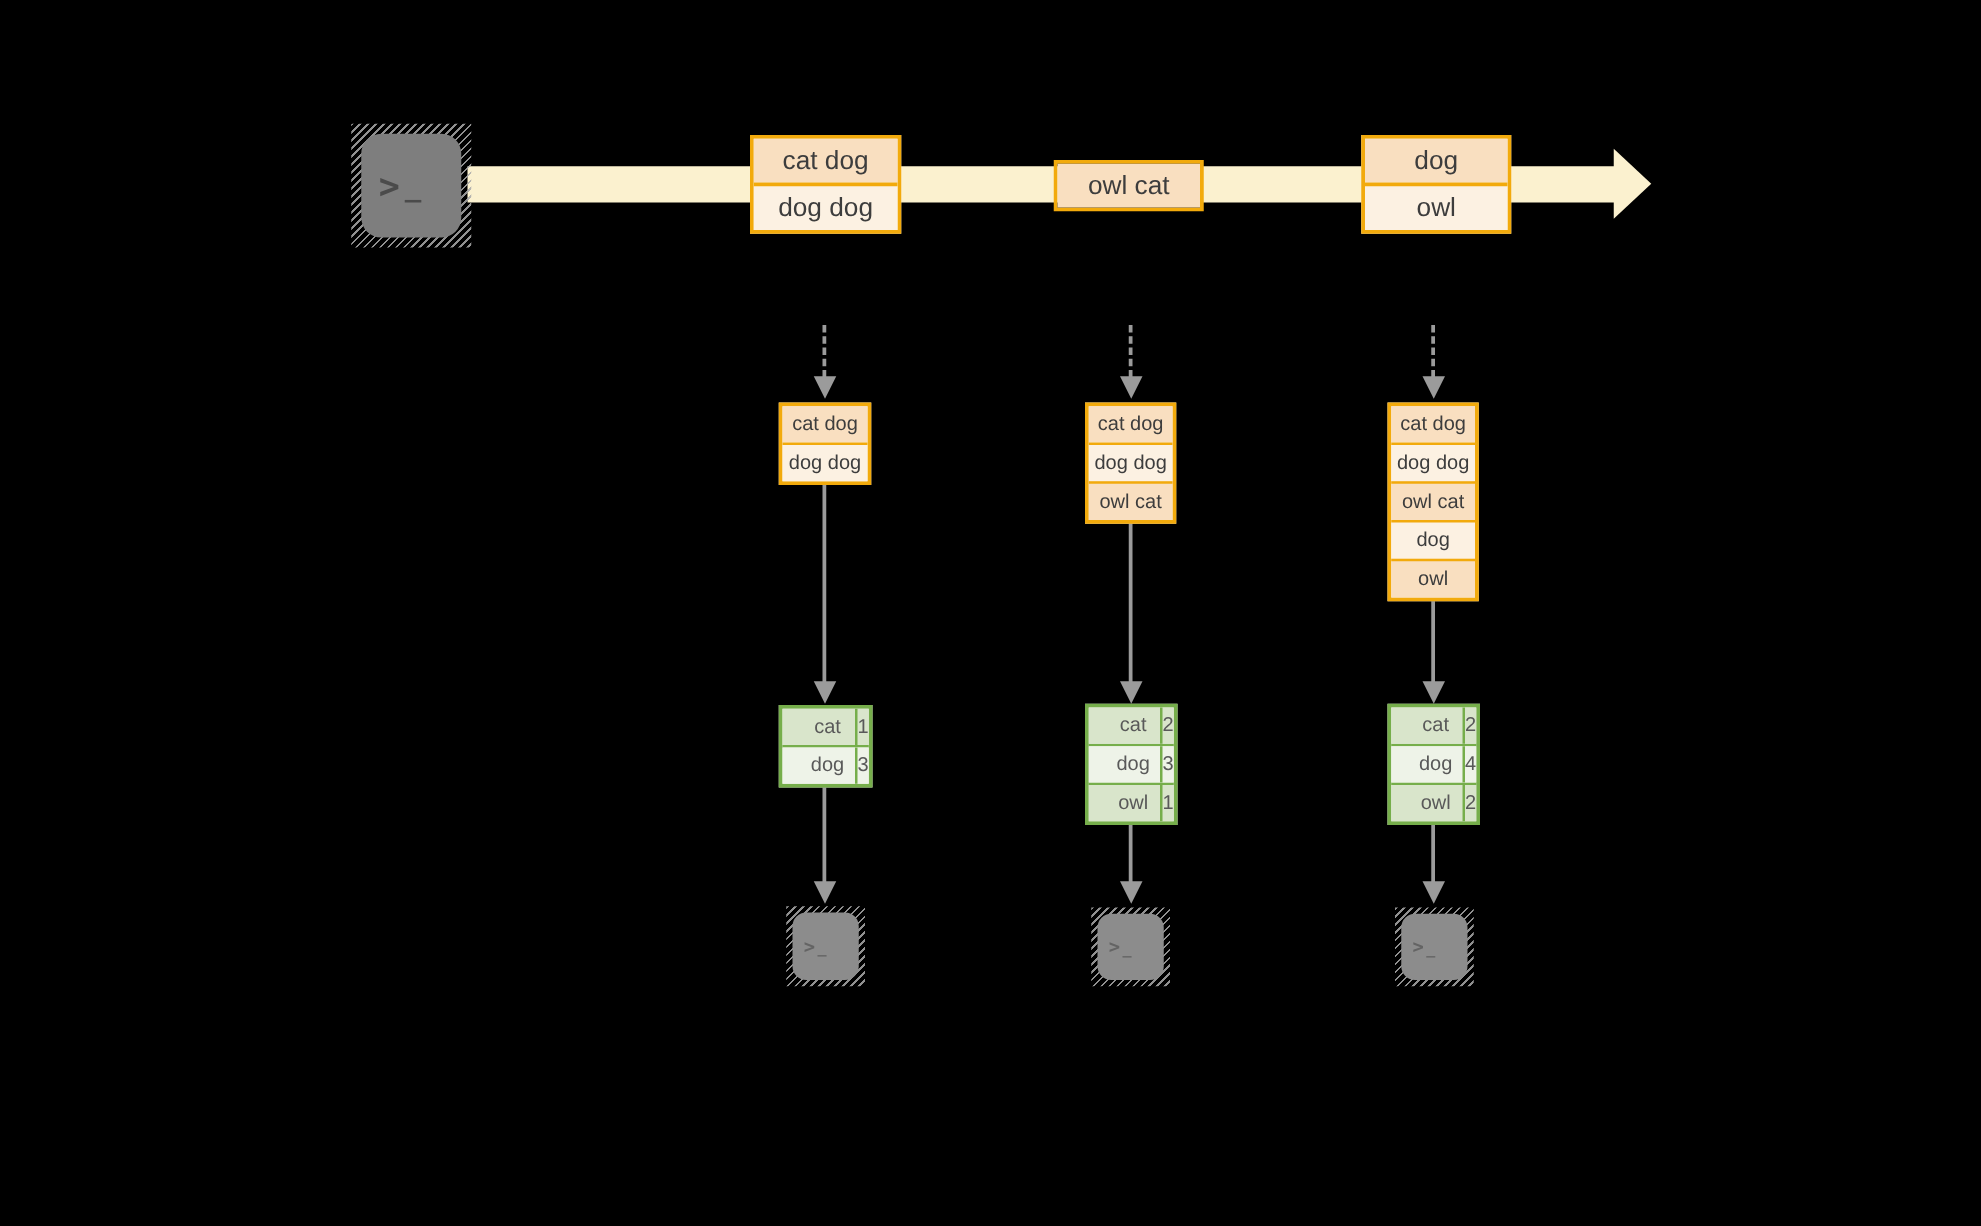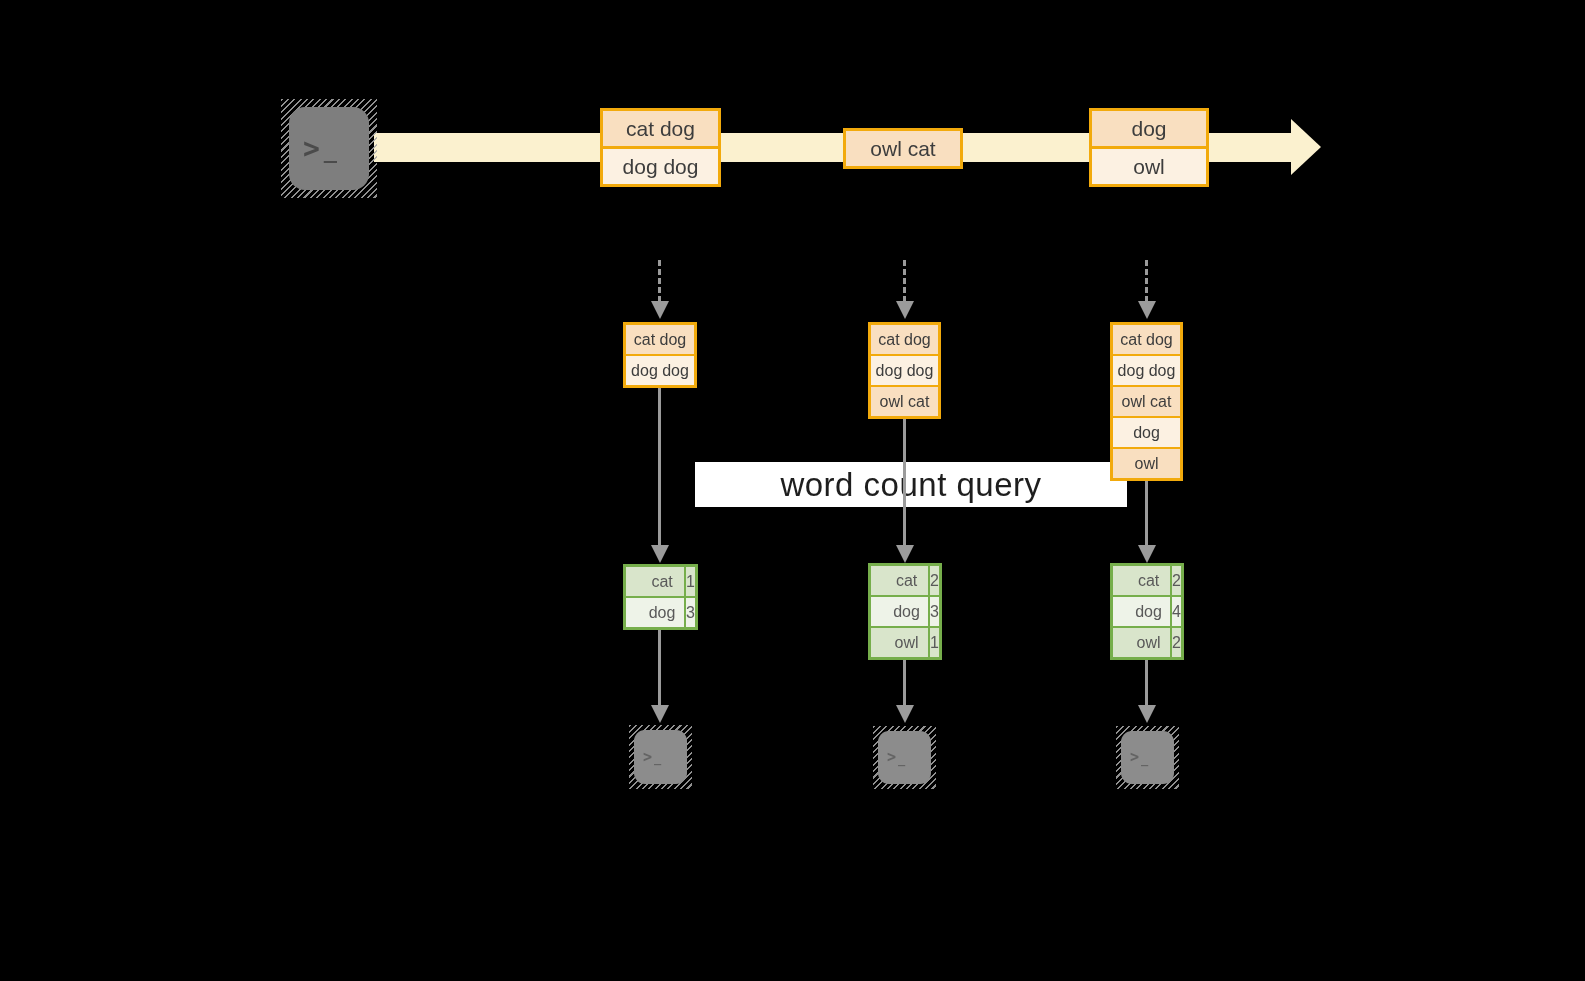--- a/index.html
+++ b/index.html
@@ -119,23 +119,20 @@
     <div class="orow">owl cat</div>
   </div>
   <div class="abs obox state" style="left:1110px;top:322px;width:73px;">
     <div class="orow">cat dog</div>
     <div class="orow">dog dog</div>
     <div class="orow">owl cat</div>
     <div class="orow">dog</div>
     <div class="orow">owl</div>
   </div>
 
-  <div class="abs band" style="left:695px;top:462px;width:432px;height:45px;">
-    <span>word count query</span>
-  </div>
 
   <div class="abs vline" style="left:658px;top:388px;height:158px;"></div>
   <div class="abs head-down" style="left:651px;top:545px;"></div>
   <div class="abs vline" style="left:903px;top:419px;height:127px;"></div>
   <div class="abs head-down" style="left:896px;top:545px;"></div>
   <div class="abs vline" style="left:1145px;top:481px;height:65px;"></div>
   <div class="abs head-down" style="left:1138px;top:545px;"></div>
 
   <div class="abs gtable" style="left:623px;top:564px;width:75px;">
     <div class="grow">

